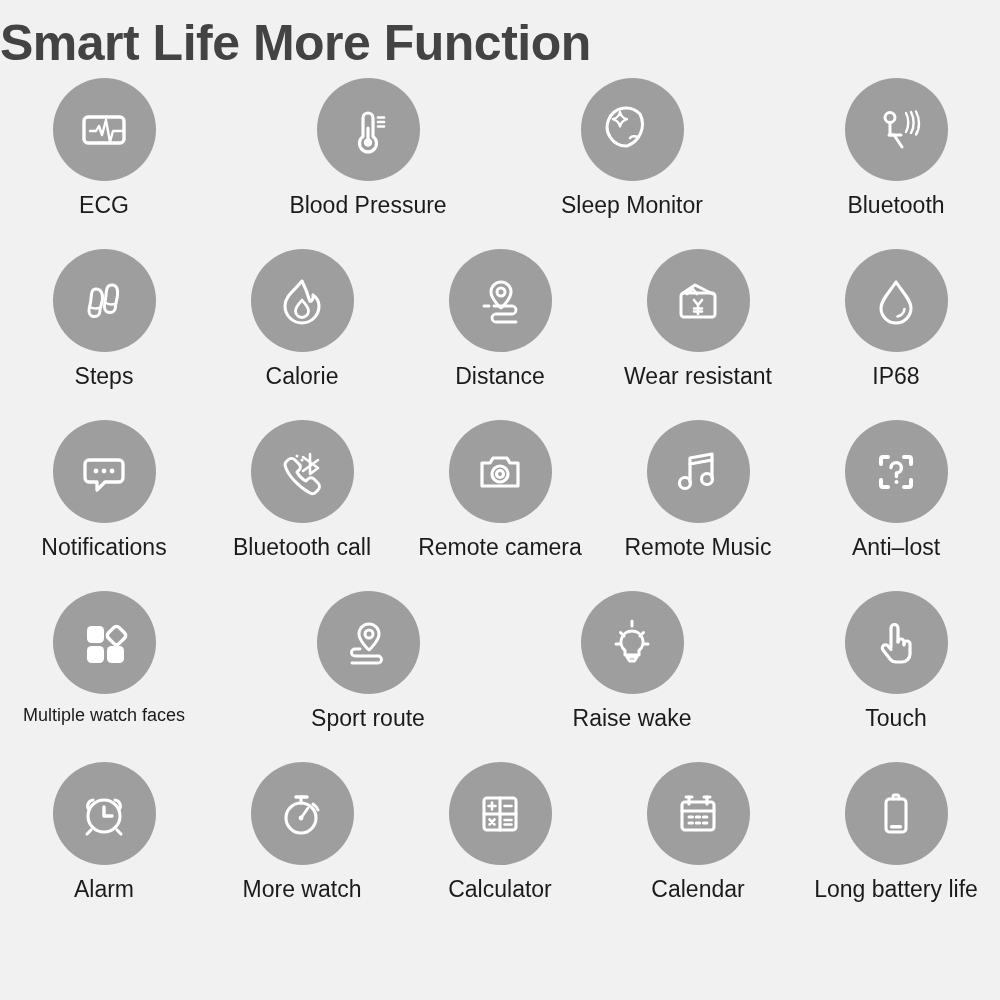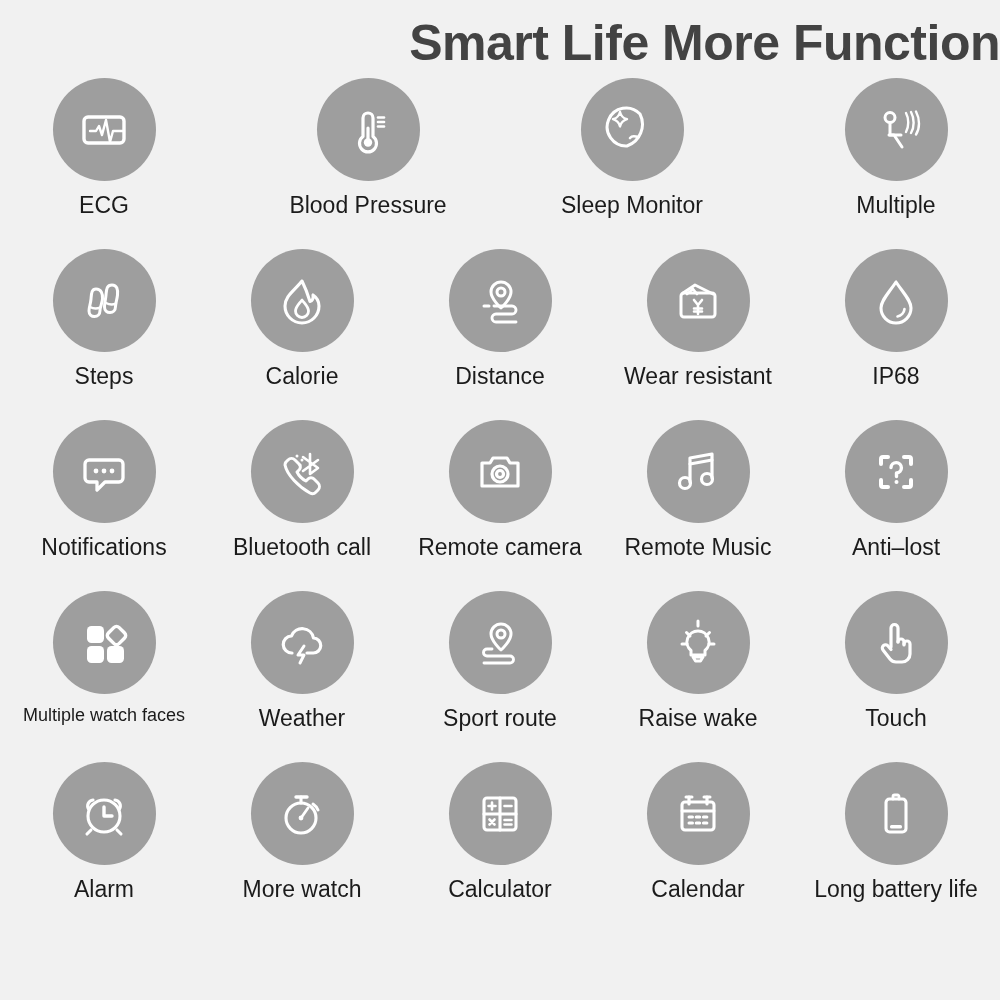--- a/index.html
+++ b/index.html
@@ -2,21 +2,21 @@
 <html><head>
 <meta charset="utf-8">
 <style>
   html,body{margin:0;padding:0;}
   body{
     width:1000px;height:1000px;
     background:#f1f1f1;
     font-family:"Liberation Sans","DejaVu Sans",sans-serif;
     overflow:hidden;
   }
-  .page{width:1000px;height:1000px;display:flex;flex-direction:column;align-items:flex-end;}
+  .page{width:1000px;height:1000px;display:flex;flex-direction:column;align-items:flex-start;}
 
   .page-title{
     font-size:50px;
     font-weight:bold;
     color:#434343;
     letter-spacing:-0.5px;
     margin-top:14px;
     margin-bottom:6px;
     white-space:nowrap;
   }
@@ -110,21 +110,21 @@
         <div class="circle">
           <svg width="56" height="56" viewBox="0 0 56 56" fill="none" stroke="#ffffff" stroke-width="3" stroke-linecap="round" stroke-linejoin="round">
             <circle cx="22" cy="15.5" r="5"></circle>
             <path d="M22 21 v12 h11"></path>
             <path d="M21 33 h5 l8 12"></path>
             <path d="M38 11 c3 5.5 3 13.5 0 19" stroke-width="2.4"></path>
             <path d="M43 10 c3.5 6.5 3.5 15 0 21" stroke-width="2.4"></path>
             <path d="M48 9.5 c4 7.5 4 17 0 23" stroke-width="2.4"></path>
           </svg>
         </div>
-        <div class="label">Multiple</div>
+        <div class="label">Bluetooth</div>
       </div>
 
     </div>
 
     <div class="row">
 
       <div class="cell">
         <div class="circle">
           <svg width="56" height="56" viewBox="0 0 56 56" fill="none" stroke="#ffffff" stroke-width="3" stroke-linecap="round" stroke-linejoin="round">
             <path d="M20 16 c5 0 7 4.5 6.5 10 c-0.5 5 -2.5 8 -2.5 11.5 c0 4 -2.5 6 -5.5 6 c-3 0 -5.5 -2 -5.5 -5.5 c0 -4 1.5 -6.5 2 -12 c0.5 -5.5 0.5 -10 5 -10z"></path>
@@ -255,29 +255,20 @@
           <svg width="56" height="56" viewBox="0 0 56 56" fill="none">
             <rect x="11" y="11" width="17" height="17" rx="4.5" fill="#ffffff"></rect>
             <rect x="11" y="31" width="17" height="17" rx="4.5" fill="#ffffff"></rect>
             <rect x="31" y="31" width="17" height="17" rx="4.5" fill="#ffffff"></rect>
             <rect x="33" y="13" width="15" height="15" rx="3.5" fill="none" stroke="#ffffff" stroke-width="3.4" transform="rotate(45 40.5 20.5)"></rect>
           </svg>
         </div>
         <div class="label wide">Multiple watch faces</div>
       </div>
 
-      <div class="cell">
-        <div class="circle">
-          <svg width="56" height="56" viewBox="0 0 56 56" fill="none" stroke="#ffffff" stroke-width="3.2" stroke-linecap="round" stroke-linejoin="round">
-            <path d="M18 38 a8.5 8.5 0 0 1 -0.5 -17 a11.5 11.5 0 0 1 22 2 a7.5 7.5 0 0 1 -0.5 15 h-6"></path>
-            <path d="M30 31 l-6 9 h6 l-4 8" stroke-width="3"></path>
-          </svg>
-        </div>
-        <div class="label">Weather</div>
-      </div>
 
       <div class="cell">
         <div class="circle">
           <svg width="56" height="56" viewBox="0 0 56 56" fill="none" stroke="#ffffff" stroke-width="3" stroke-linecap="round" stroke-linejoin="round">
             <path d="M29 9 a10 10 0 0 1 10 10 c0 7 -10 16 -10 16 s-10 -9 -10 -16 a10 10 0 0 1 10 -10z"></path>
             <circle cx="29" cy="19" r="4"></circle>
             <path d="M20 34 h-5 a3.5 3.5 0 0 0 0 7 h23 a3.5 3.5 0 0 1 0 7 h-26" stroke-width="2.9"></path>
           </svg>
         </div>
         <div class="label">Sport route</div>

